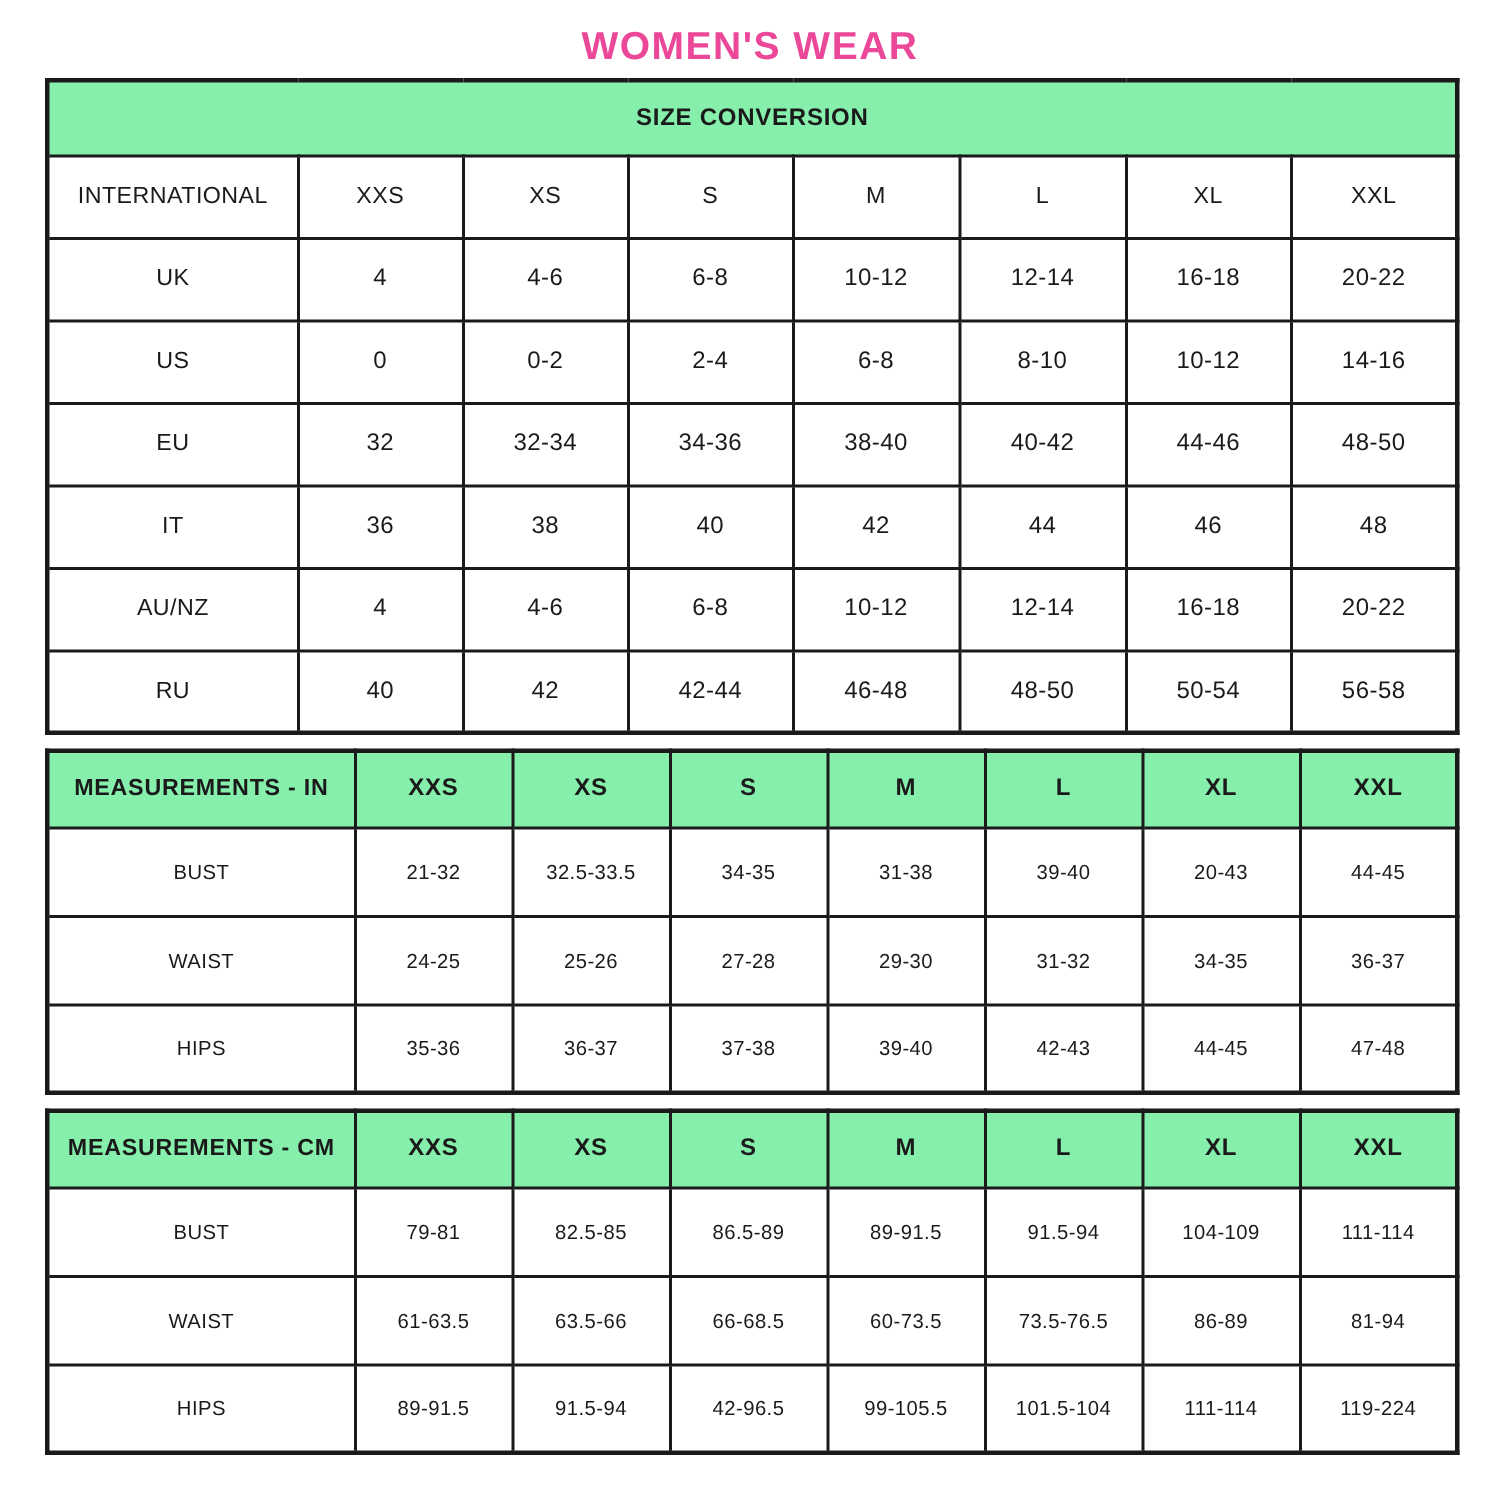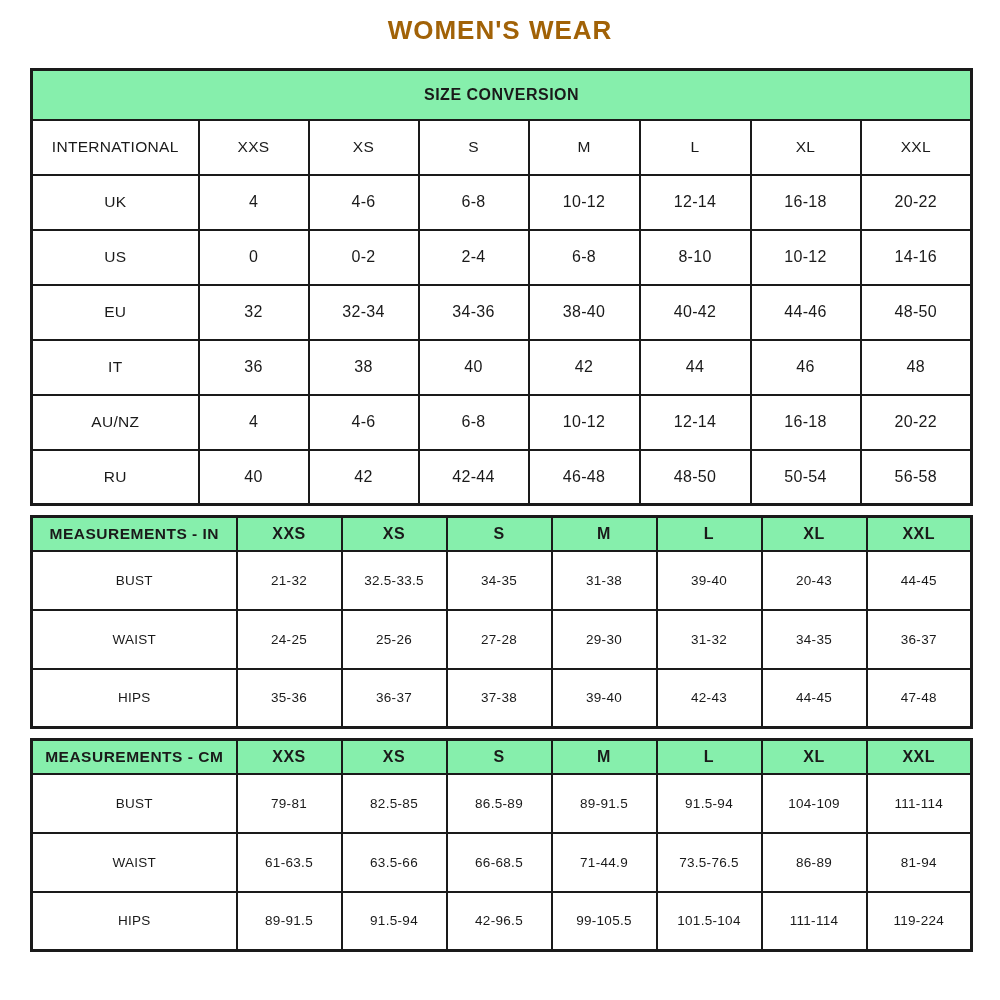--- a/index.html
+++ b/index.html
@@ -10,22 +10,22 @@
     color: #1a1a1a;
     overflow: hidden;
   }
   .page { width: 1000px; height: 1000px; padding: 0 30px; }
   .title {
     text-align: center;
     font-size: 26px;
     font-weight: 700;
     letter-spacing: 1px;
     padding-top: 15px;
-    margin-bottom: 22px;
-    color: #a16207;
+    margin-bottom: 6px;
+    color: #ec4899;
   }
   table {
     width: 940px;
     border-collapse: collapse;
     table-layout: fixed;
     margin: 0 auto 9px auto;
   }
   table, td { border: 2px solid #1a1a1a; }
   table { border-width: 3px; }
   td {
@@ -33,21 +33,21 @@
     vertical-align: middle;
     background: #ffffff;
     font-size: 16px;
     letter-spacing: 0.3px;
   }
   
   .conv td { height: 55px; }
   .conv .band { height: 50px; }
   
   .meas td { height: 59px; font-size: 13.5px; }
-  .meas .szhdr td { height: 34px; margin-top: 31px; }
+  .meas .szhdr td { height: 51px; margin-top: 31px; }
   .band, .szhdr td {
     background: #86efac;
     font-weight: 700;
     font-size: 16px;
     letter-spacing: 0.5px;
   }
   .meas .szhdr td.lbl { font-size: 15.5px; }
   .conv .colhdr td { font-size: 15.5px; }
   .lbl { font-size: 15.5px; }
 </style>
@@ -231,21 +231,21 @@
       <td>89-91.5</td>
       <td>91.5-94</td>
       <td>104-109</td>
       <td>111-114</td>
     </tr>
     <tr>
       <td class="lbl">WAIST</td>
       <td>61-63.5</td>
       <td>63.5-66</td>
       <td>66-68.5</td>
-      <td>71-44.9</td>
+      <td>60-73.5</td>
       <td>73.5-76.5</td>
       <td>86-89</td>
       <td>81-94</td>
     </tr>
     <tr>
       <td class="lbl">HIPS</td>
       <td>89-91.5</td>
       <td>91.5-94</td>
       <td>42-96.5</td>
       <td>99-105.5</td>

